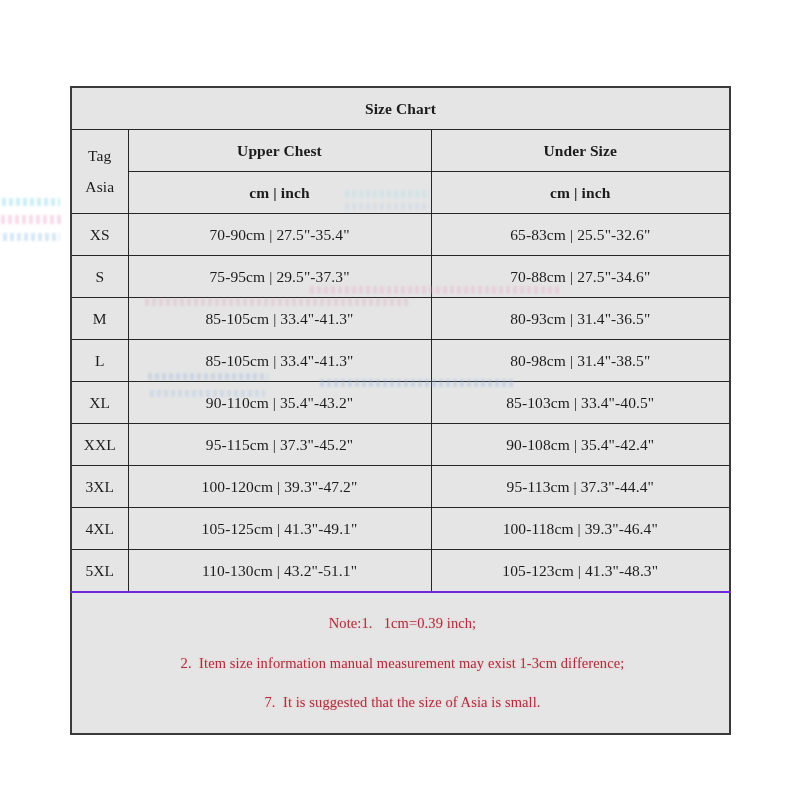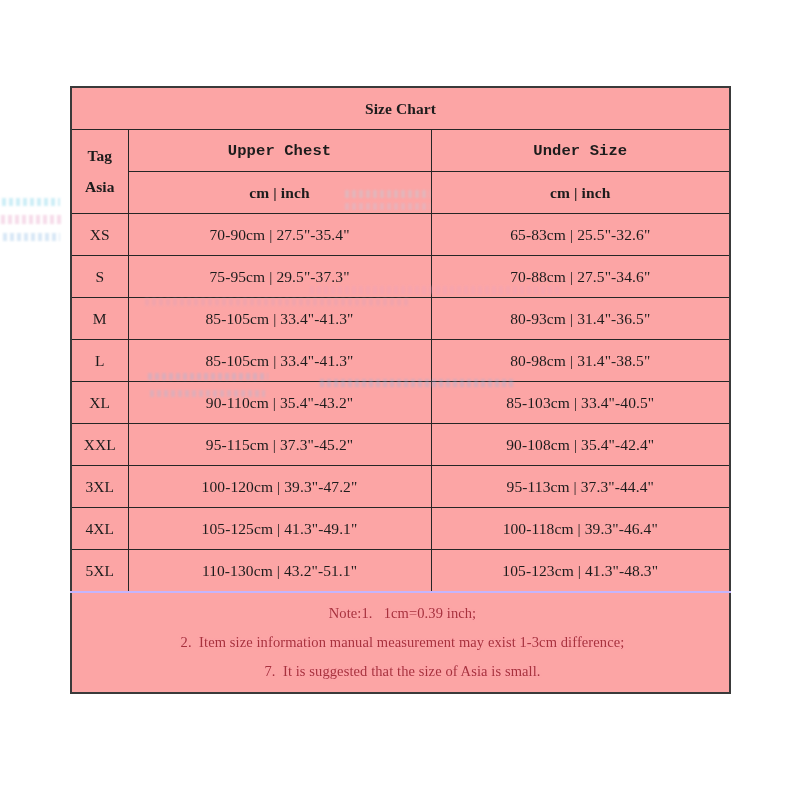--- a/index.html
+++ b/index.html
@@ -17,21 +17,21 @@
     height: 800px;
     background: #ffffff;
   }
   table.size-chart {
     position: absolute;
     left: 70px;
     top: 86px;
     width: 661px;
     border-collapse: collapse;
     table-layout: fixed;
-    background: #fca5a5;
+    background: #e5e5e5;
     border: 2px solid #3a3a3a;
     color: #1c1c1c;
   }
   table.size-chart td {
     border: 1px solid #262626;
     text-align: center;
     vertical-align: middle;
     height: 41px;
     font-size: 15.5px;
     padding: 0;
@@ -40,53 +40,52 @@
   td.title-cell {
     height: 40px;
     font-weight: bold;
     font-size: 26px;
     border-bottom: 2px solid #333333;
     letter-spacing: 0.3px;
   }
   td.col-head {
     font-weight: bold;
     font-size: 15.5px;
-    font-family: Liberation Mono, monospace;
   }
   td.unit-cell {
     font-weight: bold;
     border-bottom: 2px solid #4a4a4a;
   }
   td.tag-cell {
-    font-weight: bold;
+    font-weight: normal;
     font-size: 15.5px;
   }
   .tag-stack {
     display: flex;
     flex-direction: column;
     align-items: center;
     justify-content: center;
     gap: 13px;
   }
   td.size-cell {
     font-size: 15.5px;
   }
   tr.last-data td {
-    border-bottom: 2px solid #c4b5fd;
+    border-bottom: 2px solid #6d28d9;
   }
   td.notes-cell {
     height: 117px;
     text-align: left;
     vertical-align: middle;
   }
   .notes-stack {
     display: flex;
     flex-direction: column;
     justify-content: space-evenly;
-    height: 99px;
+    height: 140px;
     padding-left: 4px;
   }
   .note-line {
     color: #a8323c;
     font-size: 14.5px;
     white-space: pre;
     text-shadow: 0 0 2px rgba(255, 170, 190, 0.75);
   }
   
   .ghost {

